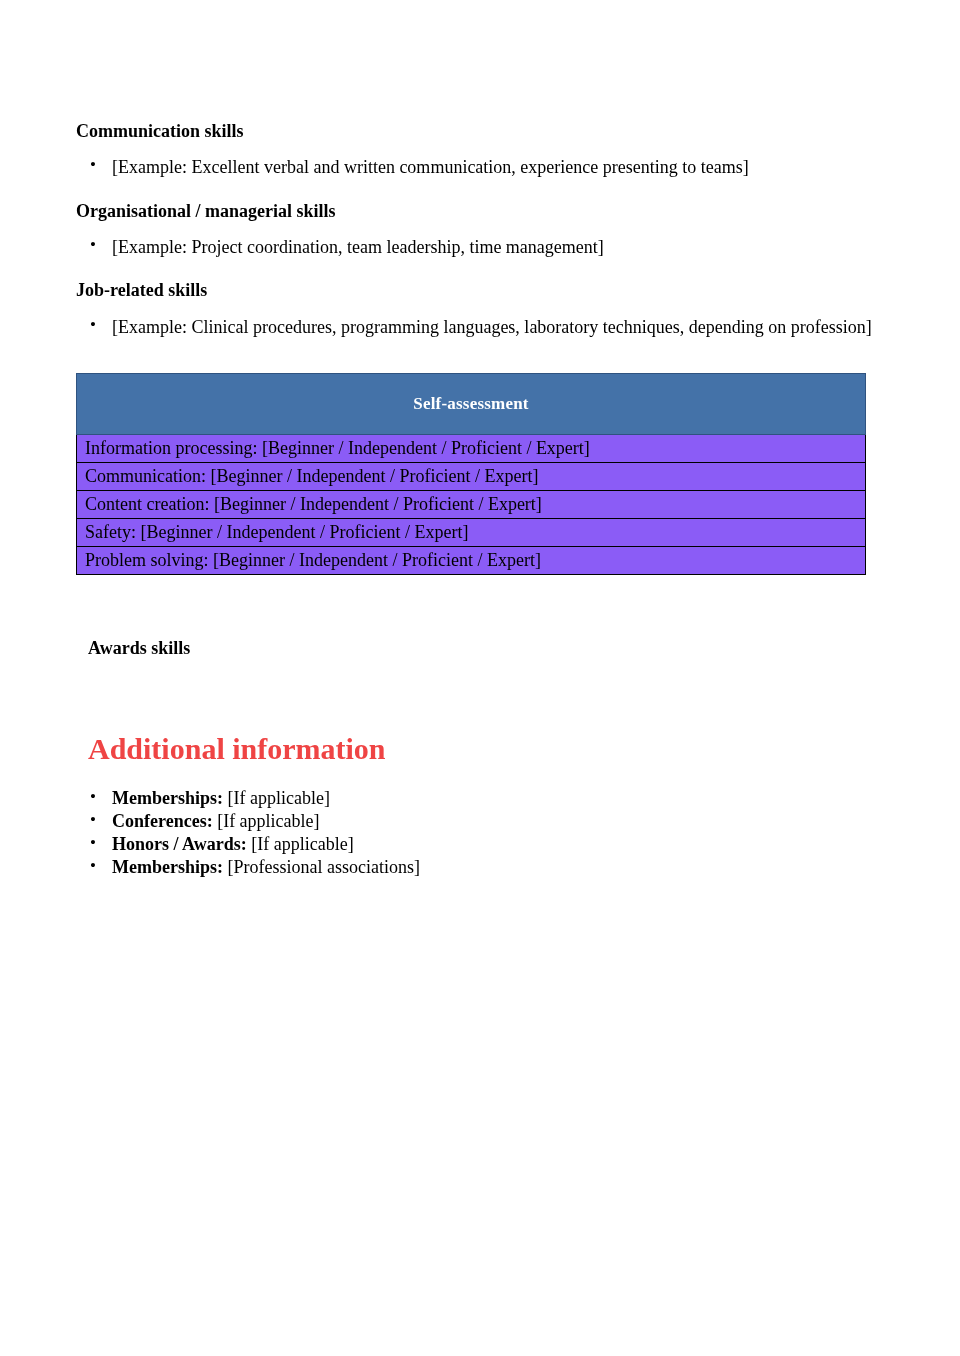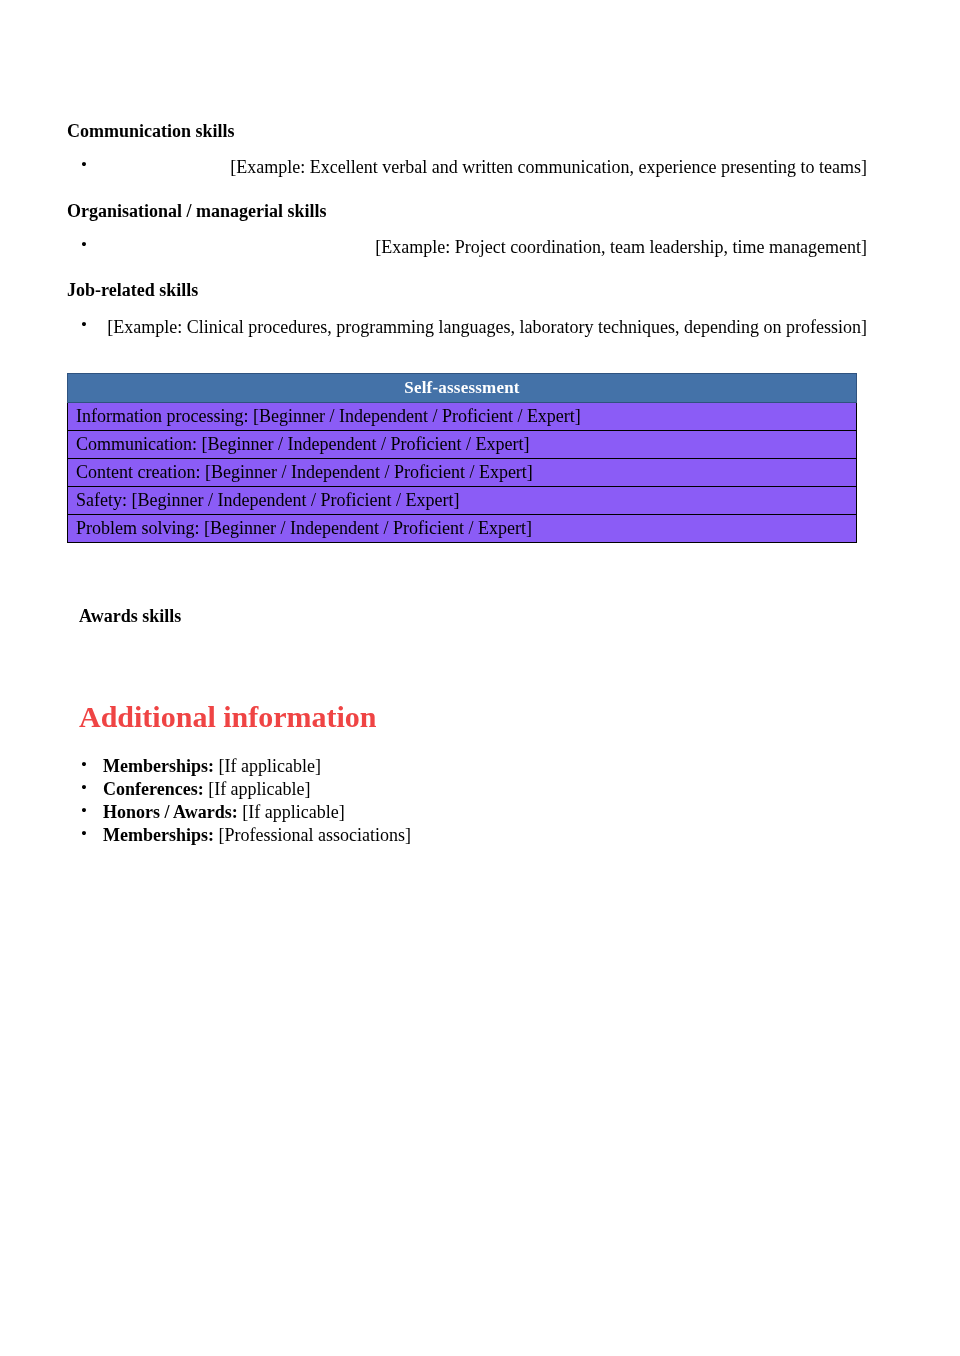--- a/index.html
+++ b/index.html
@@ -17,38 +17,37 @@
   }
   .page {
     position: absolute;
     left: 0; top: 0;
     width: 960px;
     height: 1356px;
     padding: 0;
   }
   .content {
     position: absolute;
-    left: 67px;
+    left: 76px;
     top: 120px;
     width: 800px;
   }
 
   h3.section-heading {
     font-size: 18px;
     font-weight: bold;
     margin: 0 0 0 0;
     line-height: 1.3;
     font-family: "Liberation Serif", "DejaVu Serif", serif;
   }
 
   ul.bullets {
     list-style: none;
     margin: 0;
     padding: 0;
-    text-align: right;
   }
   ul.bullets li {
     position: relative;
     padding-left: 36px;
     font-size: 18px;
     line-height: 1.35;
     margin: 0;
   }
   ul.bullets li::before {
     content: "\2022";
@@ -67,21 +66,21 @@
     width: 790px;
     margin-top: 14px;
     table-layout: fixed;
   }
   .skills-table th {
     background: #4472a8;
     color: #ffffff;
     font-weight: bold;
     font-size: 17px;
     text-align: center;
-    padding: 4px 6px;
+    padding: 20px 6px;
     border: 1px solid #2f5380;
     letter-spacing: 0.2px;
   }
   .skills-table td {
     border: 1px solid #000000;
     padding: 2px 8px;
     font-size: 18px;
     line-height: 1.28;
     background: #8b5cf6;
   }

